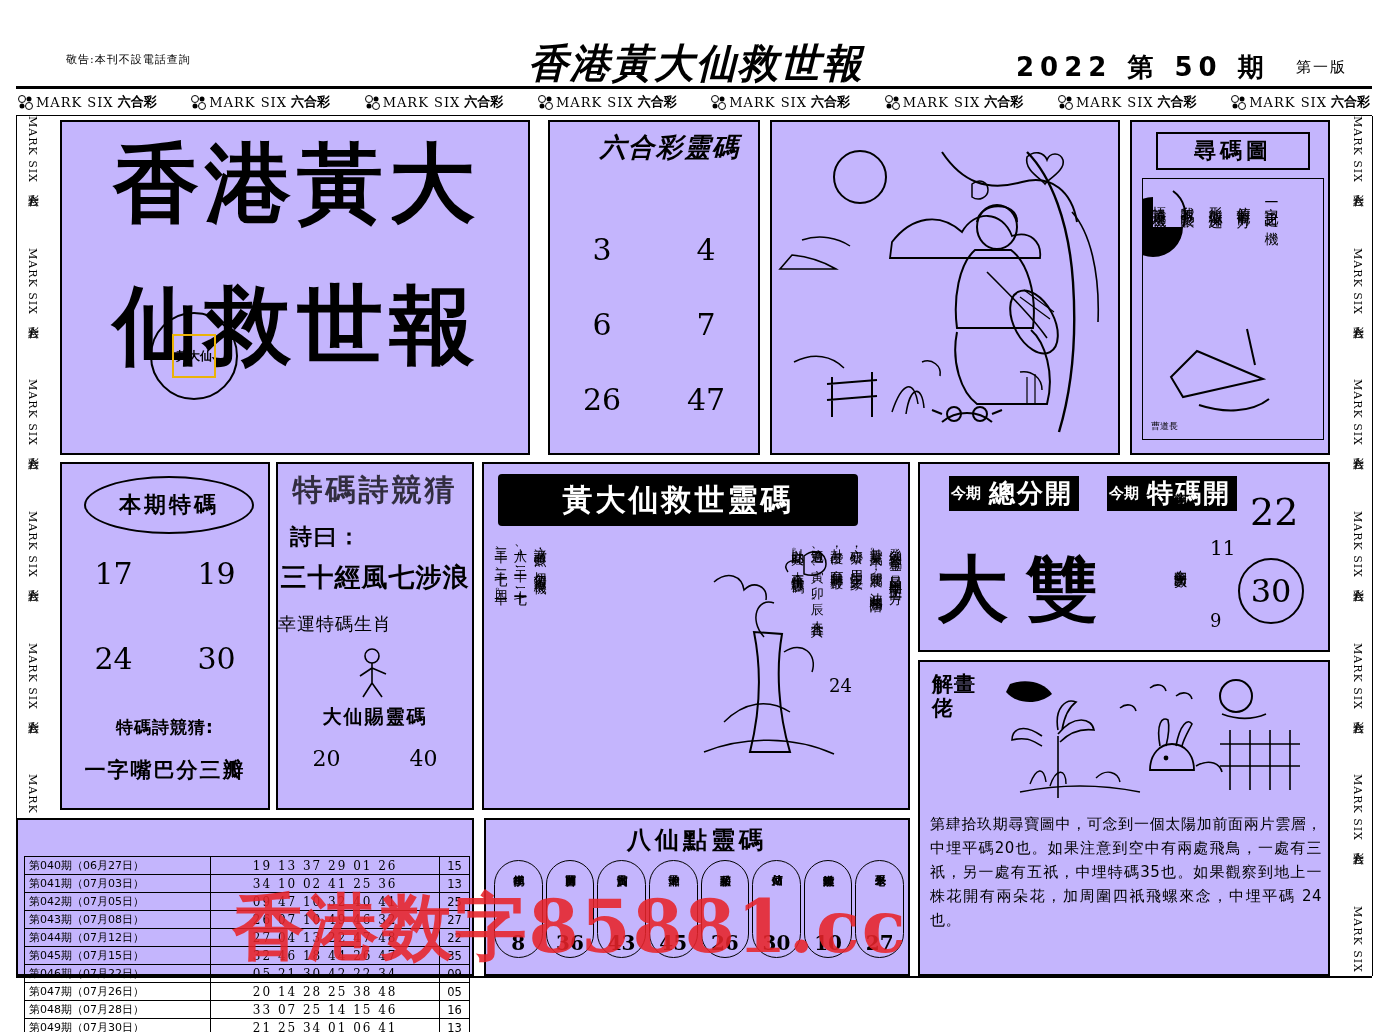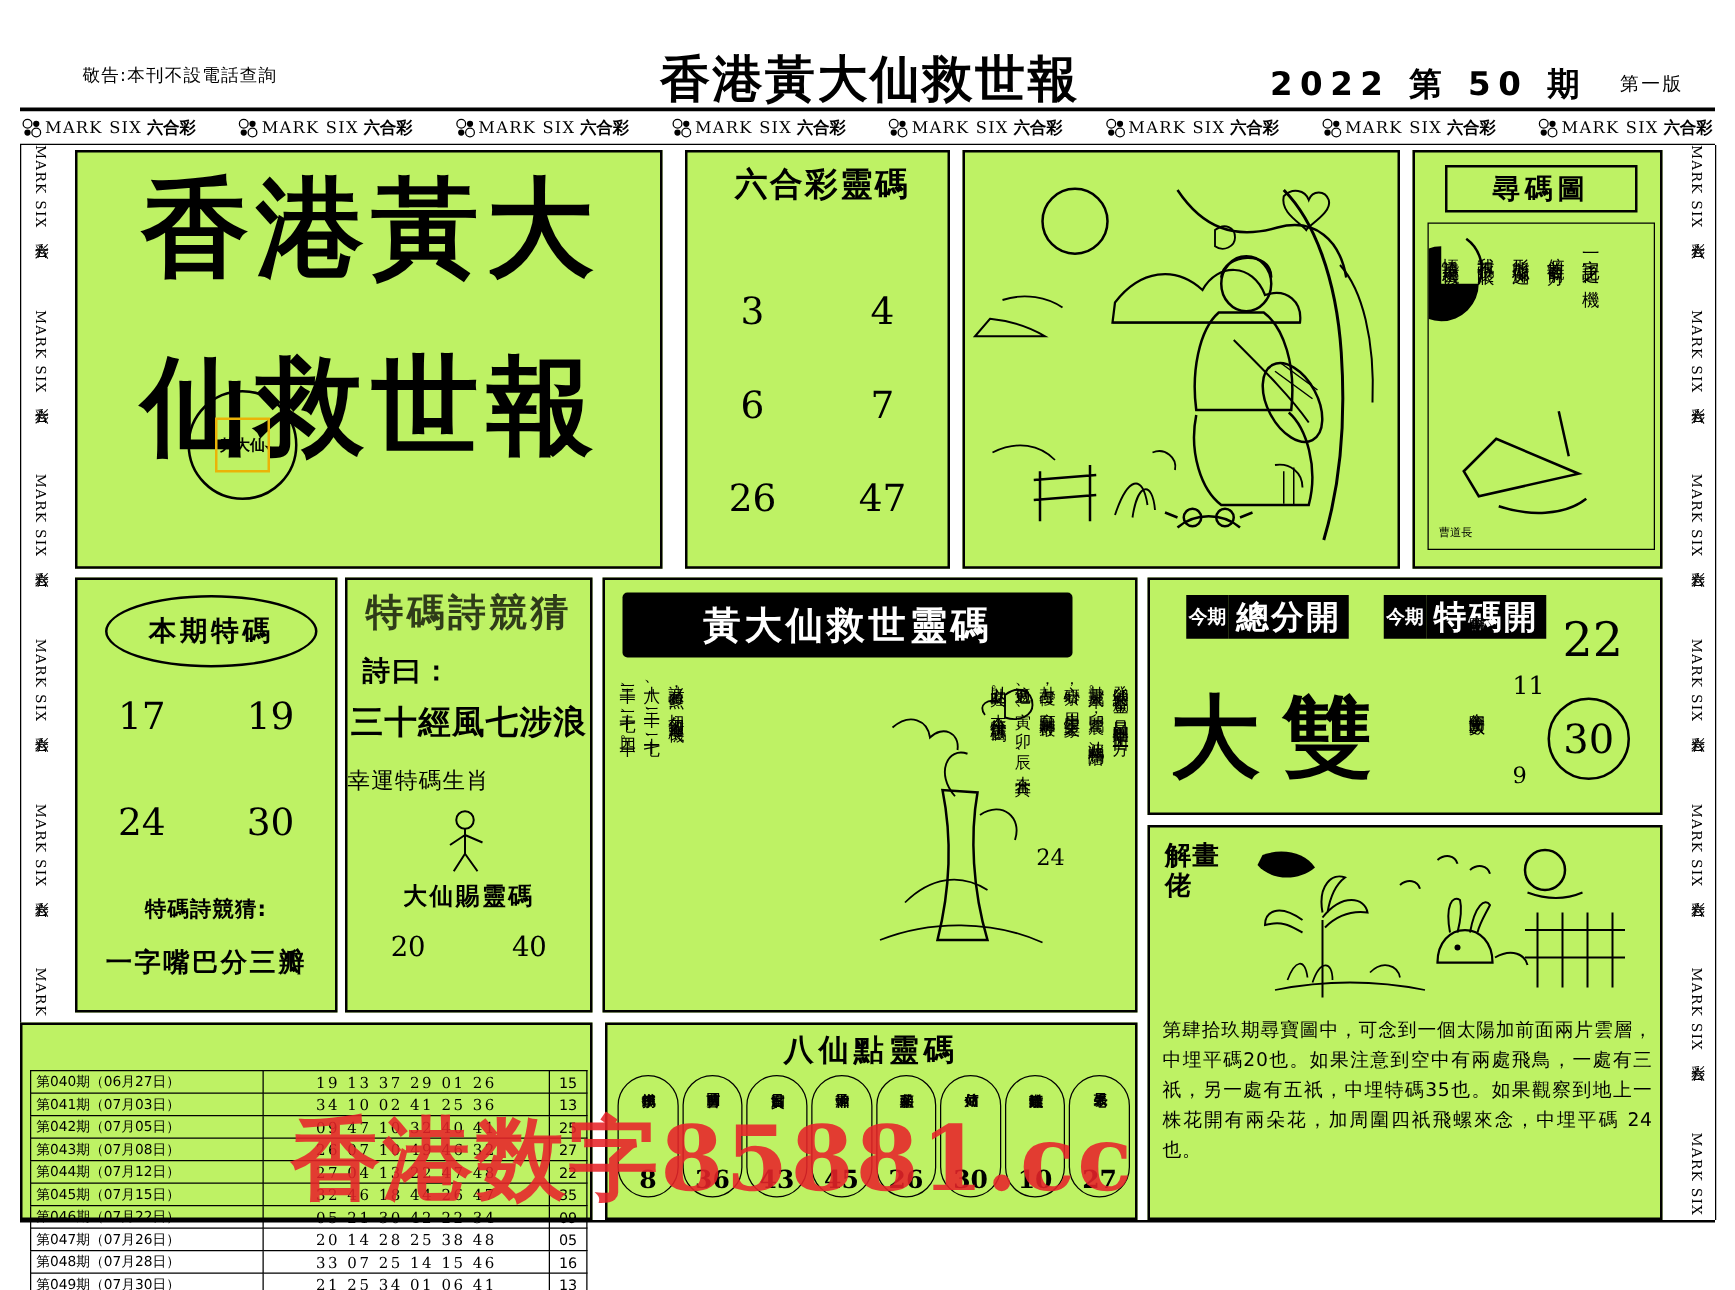--- a/index.html
+++ b/index.html
@@ -1,22 +1,22 @@
 <!DOCTYPE html>
 <html><head>
 <meta charset="utf-8">
 <style>
   html,body{margin:0;padding:0;background:#fff;}
   body{width:1388px;height:1032px;font-family:"DejaVu Sans","Liberation Sans",sans-serif;color:#000;overflow:hidden;}
   .page{position:relative;width:1388px;height:1032px;box-sizing:border-box;}
 
   
   .masthead{position:absolute;left:16px;top:8px;width:1356px;height:78px;border-bottom:2px solid #000;}
-  .notice{position:absolute;left:50px;top:44px;font-size:14px;letter-spacing:1px;}
-  .paper-title{position:absolute;left:420px;top:28px;width:520px;text-align:center;font-family:"DejaVu Serif","Liberation Serif",serif;font-weight:bold;font-size:40px;letter-spacing:2px;}
+  .notice{position:absolute;left:50px;top:44px;font-size:11px;letter-spacing:1px;}
+  .paper-title{position:absolute;left:420px;top:28px;width:520px;text-align:center;font-family:"DejaVu Serif","Liberation Serif",serif;font-weight:bold;font-size:40px;letter-spacing:2px;font-style:italic;}
   .issue{position:absolute;left:1000px;top:42px;font-size:26px;font-weight:bold;letter-spacing:6px;}
   .edition{position:absolute;left:1280px;top:50px;font-size:15px;letter-spacing:2px;}
 
   
   .strip-top{position:absolute;left:16px;top:88px;width:1356px;height:28px;border-top:1px solid #000;border-bottom:1px solid #000;display:flex;align-items:center;justify-content:space-between;padding:0 2px;box-sizing:border-box;overflow:hidden;}
   .mk{display:flex;align-items:center;gap:4px;font-size:13px;white-space:nowrap;}
   .mk .en{font-family:"DejaVu Serif","Liberation Serif",serif;letter-spacing:1px;}
   .mk .cn{font-weight:bold;font-size:13px;}
   .flower{display:inline-block;width:14px;height:14px;position:relative;}
   .flower::before,.flower::after{content:"";position:absolute;width:6px;height:6px;border:1.5px solid #000;border-radius:50%;}
@@ -25,32 +25,32 @@
 
   .strip-side{position:absolute;top:116px;width:30px;height:860px;display:flex;flex-direction:column;align-items:center;justify-content:space-between;overflow:hidden;}
   .strip-left{left:16px;border-left:1px solid #000;}
   .strip-right{left:1342px;border-right:1px solid #000;}
   .mkv{writing-mode:vertical-rl;font-size:11px;display:flex;align-items:center;gap:3px;white-space:nowrap;}
   .mkv .en{font-family:"DejaVu Serif","Liberation Serif",serif;letter-spacing:1px;}
 
   .strip-bottom{position:absolute;left:16px;top:976px;width:1356px;height:0;border-top:2px solid #000;}
 
   
-  .box{position:absolute;border:2px solid #000;box-sizing:border-box;background:#bef264;}
+  .box{position:absolute;border:2px solid #000;box-sizing:border-box;background:#c4b5fd;}
 
   
   .logo-box{left:60px;top:120px;width:470px;height:335px;}
   .logo-line1{position:absolute;left:10px;top:18px;width:450px;text-align:center;font-family:"DejaVu Serif","Liberation Serif",serif;font-weight:bold;font-size:86px;letter-spacing:6px;line-height:1;}
   .logo-line2{position:absolute;left:10px;top:160px;width:450px;text-align:center;font-family:"DejaVu Serif","Liberation Serif",serif;font-weight:bold;font-size:86px;letter-spacing:6px;line-height:1;}
   .seal{position:absolute;left:88px;top:190px;width:84px;height:84px;border:2px solid #000;border-radius:50%;display:flex;align-items:center;justify-content:center;}
   .seal-inner{width:40px;height:40px;border:2px solid #eab308;display:flex;align-items:center;justify-content:center;font-size:12px;font-weight:bold;line-height:1;text-align:center;}
 
   
   .lucky-box{left:548px;top:120px;width:212px;height:335px;}
-  .lucky-title{position:absolute;left:4px;top:8px;width:100%;text-align:center;font-weight:bold;font-size:26px;letter-spacing:2px;font-family:"DejaVu Serif","Liberation Serif",serif;}
+  .lucky-title{position:absolute;left:16px;top:8px;width:100%;text-align:center;font-weight:bold;font-size:26px;letter-spacing:2px;font-family:"DejaVu Serif","Liberation Serif",serif;font-style:italic;}
   .lucky-grid{position:absolute;left:0;top:110px;width:100%;display:grid;grid-template-columns:1fr 1fr;row-gap:40px;font-family:"DejaVu Serif","Liberation Serif",serif;font-size:30px;text-align:center;}
 
   
   .pic-box{left:770px;top:120px;width:350px;height:335px;}
   
   .seek-box{left:1130px;top:120px;width:200px;height:335px;}
   .seek-title{position:absolute;left:24px;top:10px;width:150px;height:34px;border:2px solid #000;display:flex;align-items:center;justify-content:center;font-weight:bold;font-size:22px;letter-spacing:4px;}
   .seek-body{position:absolute;left:10px;top:56px;width:180px;height:260px;border:1px solid #000;}
   .vtext{writing-mode:vertical-rl;font-size:14px;line-height:1.5;letter-spacing:2px;}
 

